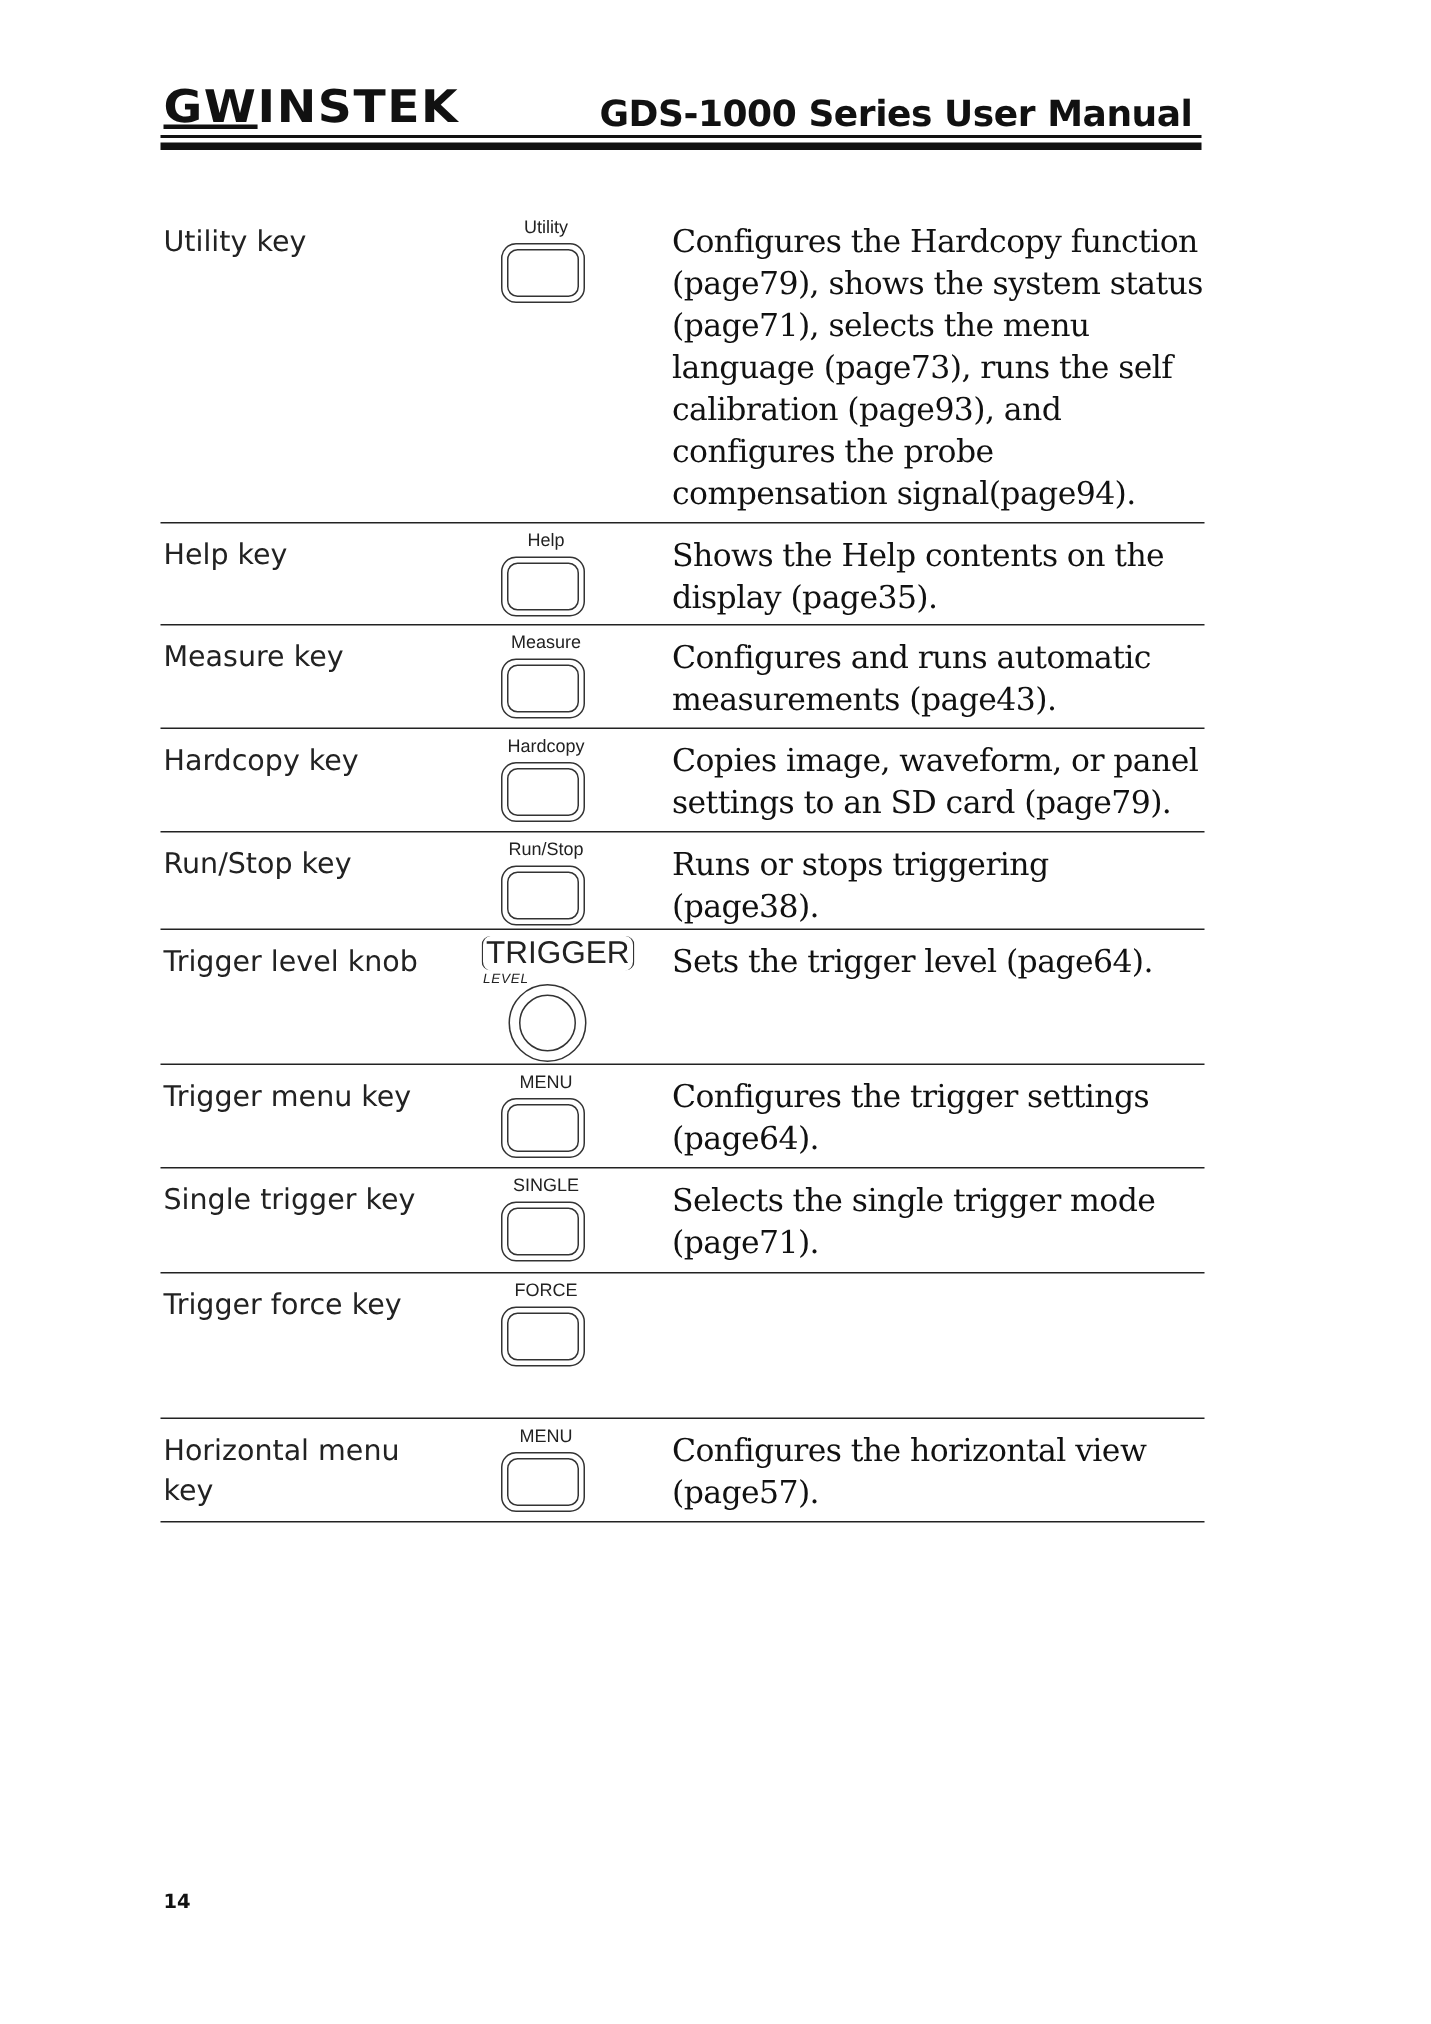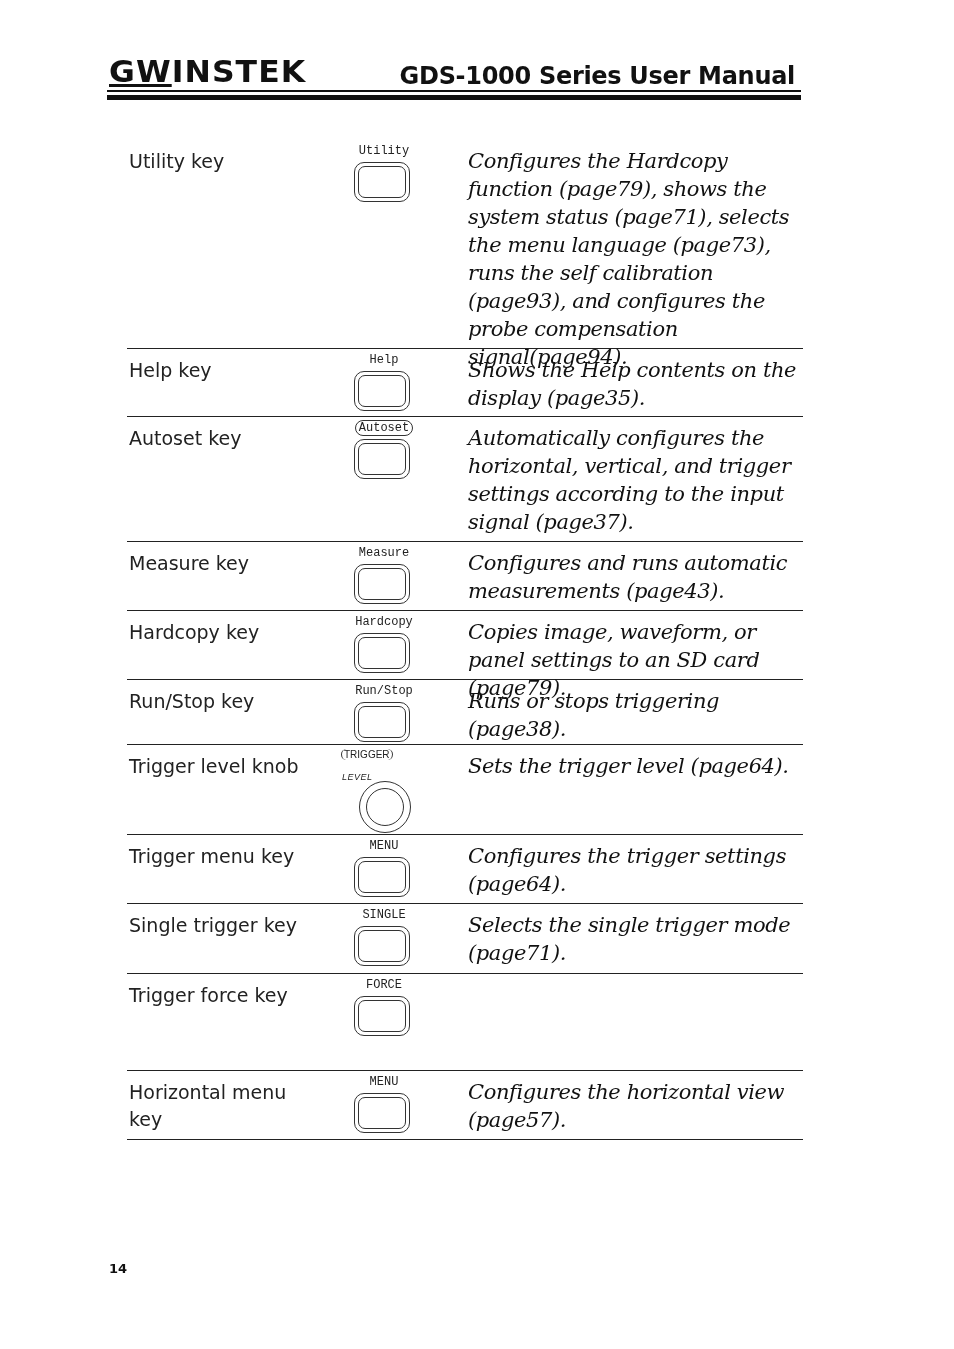--- a/index.html
+++ b/index.html
@@ -5,32 +5,32 @@
   html, body { margin: 0; padding: 0; background: #ffffff; }
   body { width: 954px; height: 1349px; position: relative; overflow: hidden; color: #111; }
   .header { position: absolute; left: 107px; top: 52px; width: 694px; height: 50px; }
   .logo { position: absolute; left: 2px; top: 2px; font-family: "DejaVu Sans", sans-serif; font-weight: bold; font-size: 30px; letter-spacing: 1px; color: #111; transform: scaleX(1.05); transform-origin: left; }
   .logo .gw { text-decoration: underline; text-decoration-thickness: 3px; }
   .manual-title { position: absolute; right: 6px; top: 10px; font-family: "DejaVu Sans", sans-serif; font-weight: bold; font-size: 24px; letter-spacing: -0.3px; }
   .rule-thin { position: absolute; left: 0; top: 38px; width: 694px; height: 2px; background: #111; }
   .rule-thick { position: absolute; left: 0; top: 43px; width: 694px; height: 5px; background: #111; }
 
   .table { position: absolute; left: 107px; top: 140px; width: 696px; }
-  .row { position: relative; border-bottom: 1.5px solid #222; margin-left: 20px; }
+  .row { position: relative; border-bottom: 1.5px solid #222; }
   .row.last { border-bottom: 1.5px solid #222; }
   .name { position: absolute; left: 2px; top: 8px; width: 190px; font-family: "DejaVu Sans", sans-serif; font-size: 19px; line-height: 27px; color: #222; }
   .icon-cell { position: absolute; left: 210px; top: 4px; width: 94px; height: 70px; }
-  .desc { margin-left: 341px; padding-top: 7px; padding-bottom: 4px; font-family: "DejaVu Serif", serif; font-size: 21px; line-height: 28px; color: #111; letter-spacing: -0.4px; font-style: italic; }
+  .desc { margin-left: 341px; padding-top: 7px; padding-bottom: 4px; font-family: "DejaVu Serif", serif; font-size: 21px; line-height: 28px; color: #111; letter-spacing: -0.4px; }
 
-  .key-label { position: absolute; left: 0; width: 94px; top: 0; text-align: center; font-family: Liberation Mono, monospace; font-size: 12px; color: #222; }
+  .key-label { position: absolute; left: 0; width: 94px; top: 0; text-align: center; font-family: Liberation Sans, sans-serif; font-size: 12px; color: #222; }
   .key-label.boxed span { border: 1px solid #333; border-radius: 8px; padding: 0 3px; }
   .key-btn { position: absolute; left: 17px; top: 18px; width: 54px; height: 38px; border: 1.5px solid #333; border-radius: 10px; }
   .key-btn::after { content: ""; position: absolute; left: 3px; top: 3px; right: 3px; bottom: 3px; border: 1.2px solid #333; border-radius: 7px; }
 
-  .trig-label { position: absolute; left: 4px; top: 0; font-family: "Liberation Sans", sans-serif; font-size: 10px; color: #222; }
+  .trig-label { position: absolute; left: 4px; top: 0; font-family: "Liberation Sans", sans-serif; font-size: 21px; color: #222; }
   .trig-label span { border-left: 1px solid #333; border-right: 1px solid #333; border-radius: 6px; padding: 0 2px; }
   .level-label { position: absolute; left: 5px; top: 23px; font-family: "Liberation Sans", sans-serif; font-size: 9px; color: #222; letter-spacing: 0.5px; font-style: italic; }
   .knob { position: absolute; left: 22px; top: 32px; width: 50px; height: 50px; border: 1.5px solid #333; border-radius: 50%; }
   .knob::after { content: ""; position: absolute; left: 6px; top: 6px; width: 36px; height: 36px; border: 1.5px solid #333; border-radius: 50%; }
 
   .page-num { position: absolute; left: 109px; top: 1261px; font-family: "DejaVu Sans", sans-serif; font-weight: bold; font-size: 13px; }
 </style>
 </head>
 <body>
 
@@ -54,28 +54,20 @@
 
   <div class="row" style="height:67px">
     <div class="name">Help key</div>
     <div class="icon-cell">
       <div class="key-label">Help</div>
       <div class="key-btn"></div>
     </div>
     <div class="desc">Shows the Help contents on the display (page35).</div>
   </div>
 
-  <div class="row" style="height:124px">
-    <div class="name">Autoset key</div>
-    <div class="icon-cell">
-      <div class="key-label boxed"><span>Autoset</span></div>
-      <div class="key-btn"></div>
-    </div>
-    <div class="desc">Automatically configures the horizontal, vertical, and trigger settings according to the input signal (page37).</div>
-  </div>
 
   <div class="row" style="height:68px">
     <div class="name">Measure key</div>
     <div class="icon-cell">
       <div class="key-label">Measure</div>
       <div class="key-btn"></div>
     </div>
     <div class="desc">Configures and runs automatic measurements (page43).</div>
   </div>
 

